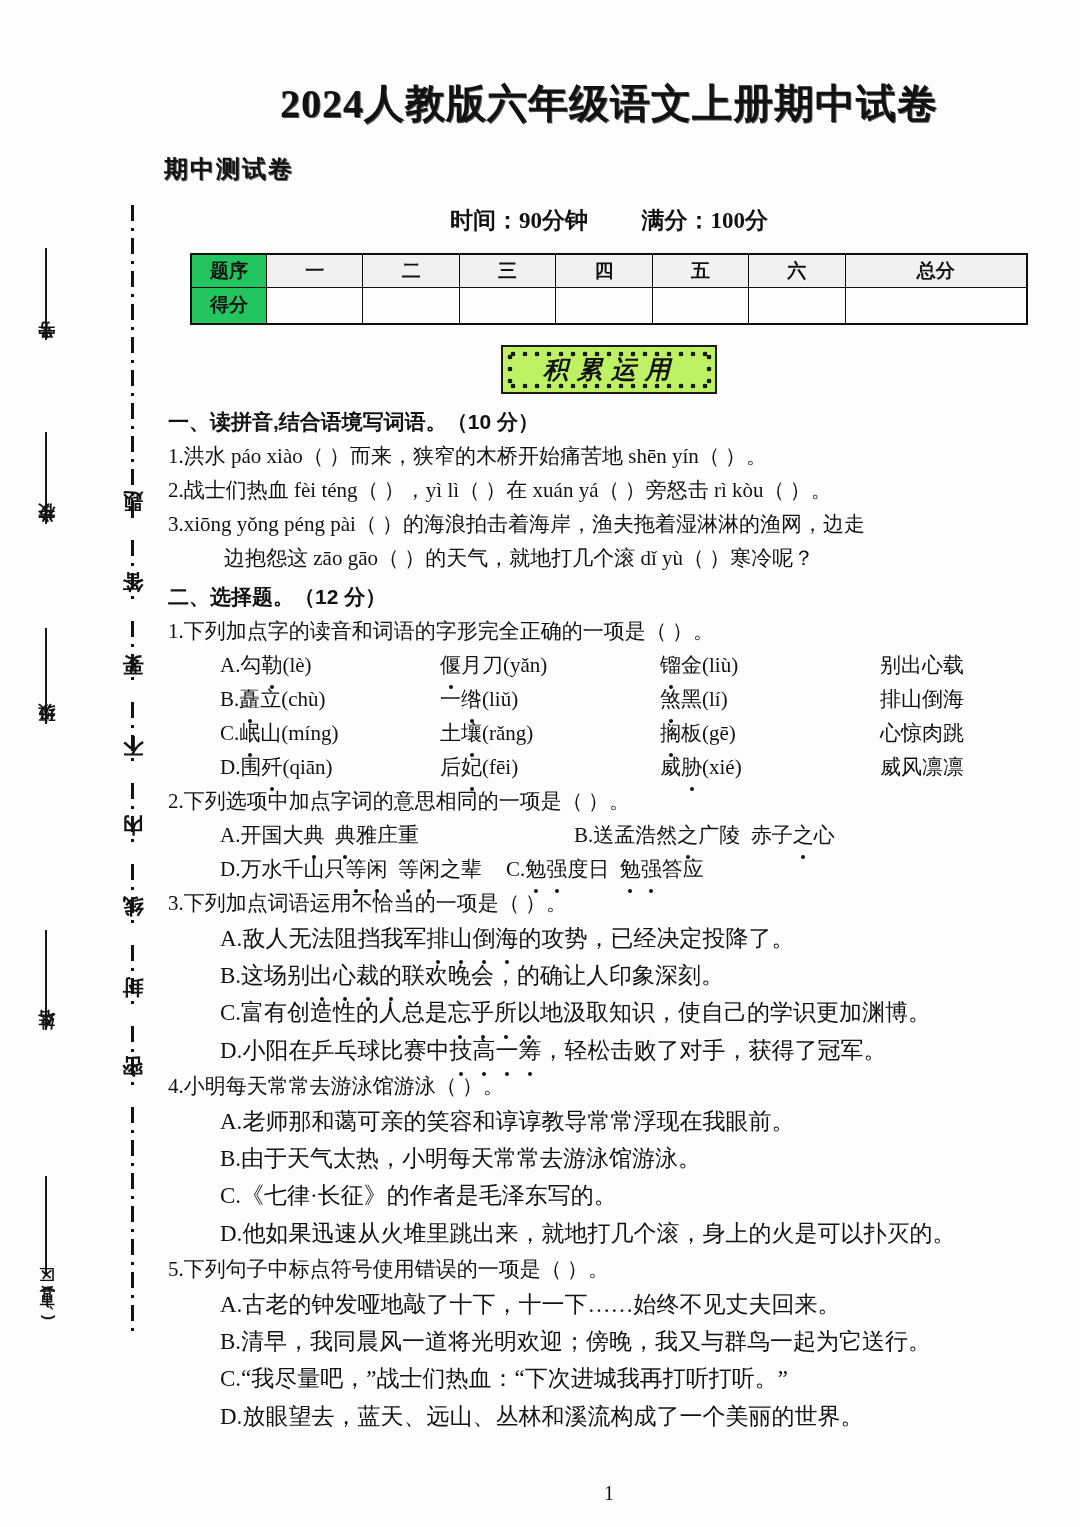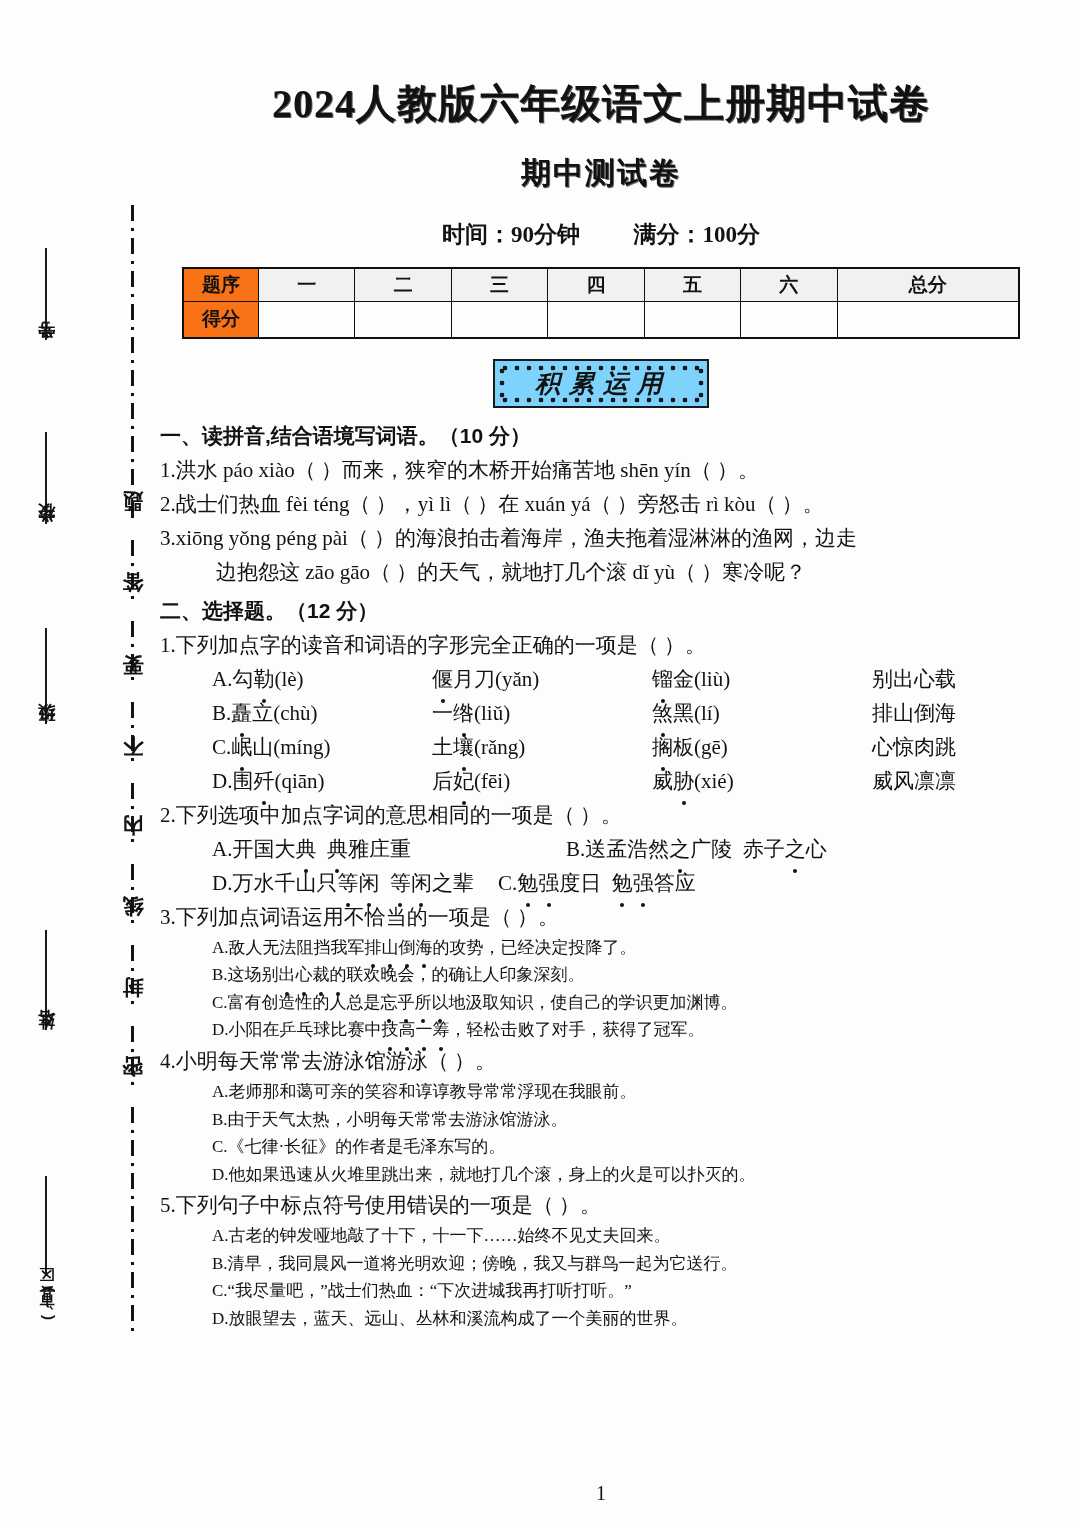--- a/index.html
+++ b/index.html
@@ -75,41 +75,41 @@
     font-family: "Liberation Sans", "DejaVu Sans", sans-serif;
     font-weight: bold;
     font-size: 21px;
     line-height: 1;
     padding: 2px 0;
   }
 
   
   #content {
     position: absolute;
-    left: 156px;
+    left: 164px;
     top: 0;
     width: 890px;
     height: 1527px;
   }
 
   #main-title {
     text-align: center;
     font-family: "Liberation Serif", "DejaVu Serif", serif;
     font-weight: bold;
     font-size: 40px;
     letter-spacing: 1px;
     margin-top: 82px;
     line-height: 1.1;
     text-shadow: 1px 1px 0 #555;
   }
   #sub-title {
-    text-align: center;
-    font-family: "Liberation Serif", "DejaVu Serif", serif;
-    font-weight: bold;
-    font-size: 30px;
+    text-align: left;
+    font-family: "Liberation Serif", "DejaVu Serif", serif;
+    font-weight: bold;
+    font-size: 24px;
     letter-spacing: 2px;
     margin-top: 18px;
     text-shadow: 1px 1px 0 #666;
   }
   #meta-line {
     text-align: center;
     font-family: "Liberation Serif", "DejaVu Serif", serif;
     font-weight: bold;
     font-size: 23px;
     margin-top: 18px;
@@ -126,38 +126,38 @@
   #score-table td {
     border: 1.5px solid #0f0f0f;
     height: 30px;
     text-align: center;
     font-family: "Liberation Sans", "DejaVu Sans", sans-serif;
     font-weight: bold;
     font-size: 19px;
   }
   #score-table td.rowhead {
     width: 72px;
-    background: #f97316;
+    background: #22c55e;
   }
   #score-table td.colhead {
     background: #f1f1f1;
   }
   #score-table tr.blank td { height: 33px; }
 
   
   #banner-wrap {
     display: flex;
     justify-content: center;
     margin-top: 20px;
   }
   .banner {
     position: relative;
     border: 2px solid #1a1a1a;
     padding: 6px 30px;
-    background: #7dd3fc;
+    background: #bef264;
   }
   .banner-inner {
     font-family: "Liberation Serif", "DejaVu Serif", serif;
     font-weight: bold;
     font-style: italic;
     font-size: 25px;
     letter-spacing: 9px;
     padding: 2px 6px 2px 10px;
   }
   .scallop {
@@ -198,21 +198,21 @@
   }
   .q-line {
     font-family: "Liberation Serif", "DejaVu Serif", serif;
     font-size: 21px;
     line-height: 1.62;
     white-space: nowrap;
   }
   .q-line.indent2 { margin-left: 56px; }
   .opt-line {
     font-family: "Liberation Serif", "DejaVu Serif", serif;
-    font-size: 17px;
+    font-size: 23px;
     line-height: 1.62;
     margin-left: 52px;
     white-space: nowrap;
   }
   .opt-row {
     display: flex;
     font-family: "Liberation Serif", "DejaVu Serif", serif;
     font-size: 21px;
     line-height: 1.62;
     margin-left: 52px;

